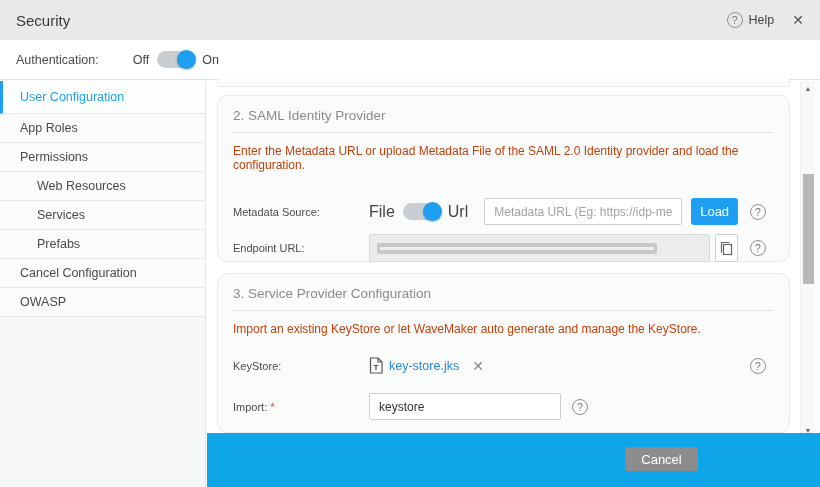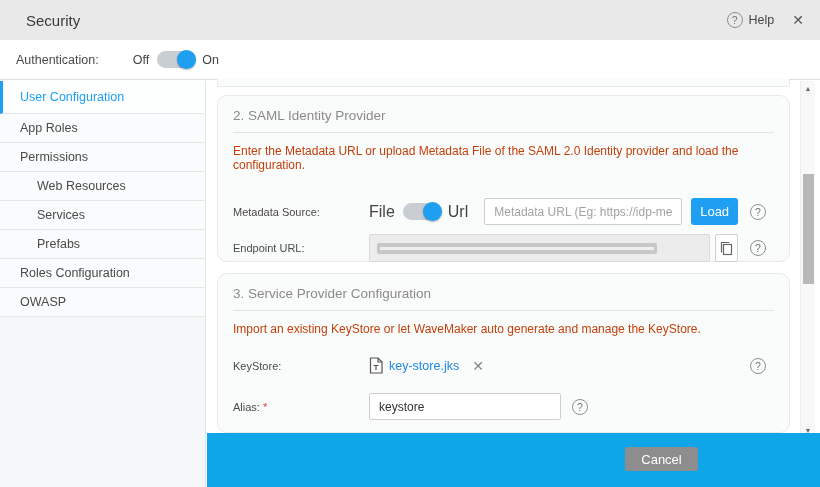--- a/index.html
+++ b/index.html
@@ -3,21 +3,21 @@
 <meta charset="utf-8">
 <style>
   * { margin:0; padding:0; box-sizing:border-box; }
   body { background:#fff; }
   .app { position:relative; width:820px; height:487px; background:#fff;
          font-family:"Liberation Sans", sans-serif; overflow:hidden; }
 
   
   .titlebar { position:absolute; top:0; left:0; right:0; height:40px; background:#e9e9e9;
               display:flex; align-items:center; padding:0 16px; }
-  .title { font-size:15px; color:#3a3a3a;margin-left:10px; }
+  .title { font-size:15px; color:#3a3a3a; }
   .titlebar-right { margin-left:auto; display:flex; align-items:center; }
   .helpwrap { display:flex; align-items:center; gap:6px; font-size:12.5px; color:#444; cursor:pointer; }
   .qicon { width:16px; height:16px; border:1px solid #8f8f8f; border-radius:50%;
            display:inline-flex; align-items:center; justify-content:center;
            font-size:10.5px; color:#777; flex:none; background:transparent; }
   .close-x { font-size:14px; color:#555; margin-left:18px; cursor:pointer; }
 
   
   .auth-row { position:absolute; top:40px; left:0; right:0; height:40px; background:#fff;
               border-bottom:1px solid #e0e0e0; display:flex; align-items:center;
@@ -121,21 +121,21 @@
     <span class="tog-lbl">On</span>
   </div>
 
   <div class="sidebar">
     <div class="nav-item active">User Configuration</div>
     <div class="nav-item">App Roles</div>
     <div class="nav-item">Permissions</div>
     <div class="nav-item sub">Web Resources</div>
     <div class="nav-item sub">Services</div>
     <div class="nav-item sub">Prefabs</div>
-    <div class="nav-item">Roles Configuration</div>
+    <div class="nav-item">Cancel Configuration</div>
     <div class="nav-item">OWASP</div>
   </div>
 
   <div class="main">
 
     <div class="card card-partial"></div>
 
     <div class="card card-2">
       <h2 class="card-title">2. SAML Identity Provider</h2>
       <p class="card-desc">Enter the Metadata URL or upload Metadata File of the SAML 2.0 Identity provider and load the configuration.</p>
@@ -180,21 +180,21 @@
             <path d="M4.5 8.5 H9.5 M7 8.5 V13" fill="none" stroke="#555" stroke-width="1.2"></path>
           </svg>
           <span class="file-link">key-store.jks</span>
           <span class="remove-x">✕</span>
         </span>
         <span class="qicon row-q">?</span>
       </div>
 
       <div class="form-row row-alias">
         <span class="label-col">
-          <span>Alias:</span><span class="req">*</span>
+          <span>Import:</span><span class="req">*</span>
         </span>
         <input class="text-input alias-input" type="text" value="keystore" style="">
         <span class="qicon q-inline">?</span>
       </div>
     </div>
 
     <div class="scrollbar">
       <span class="sb-arrow sb-up">▲</span>
       <span class="sb-thumb"></span>
       <span class="sb-arrow sb-down">▼</span>

